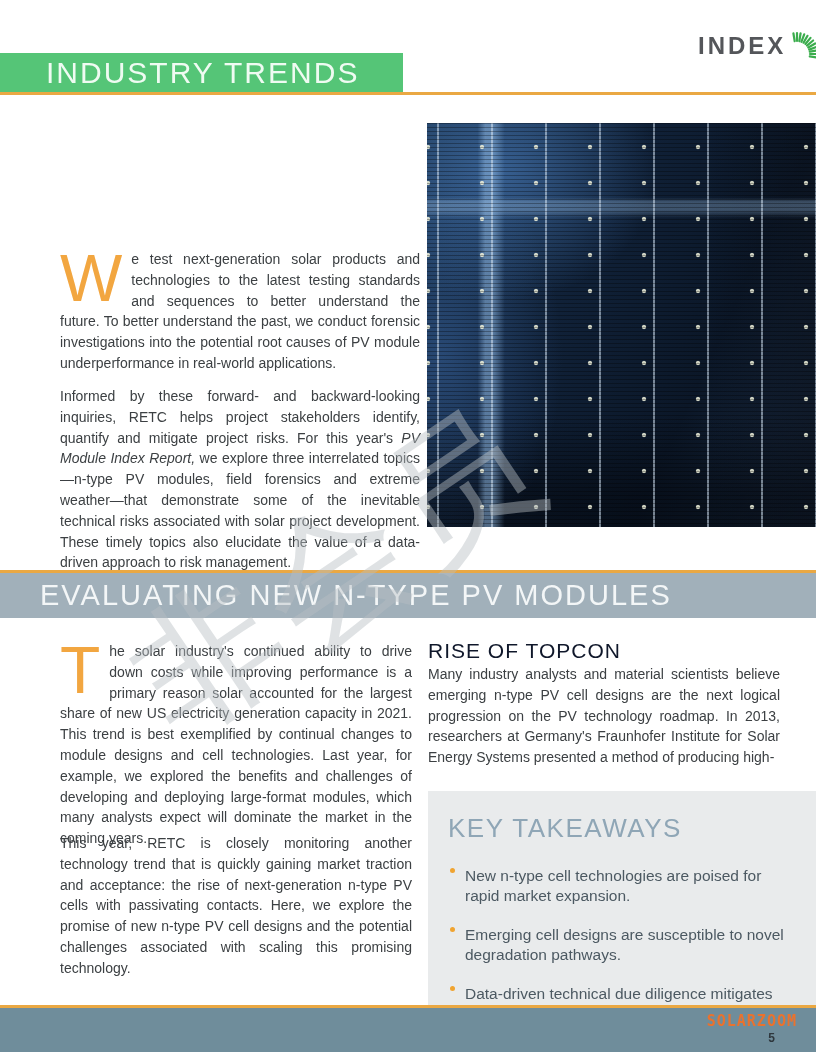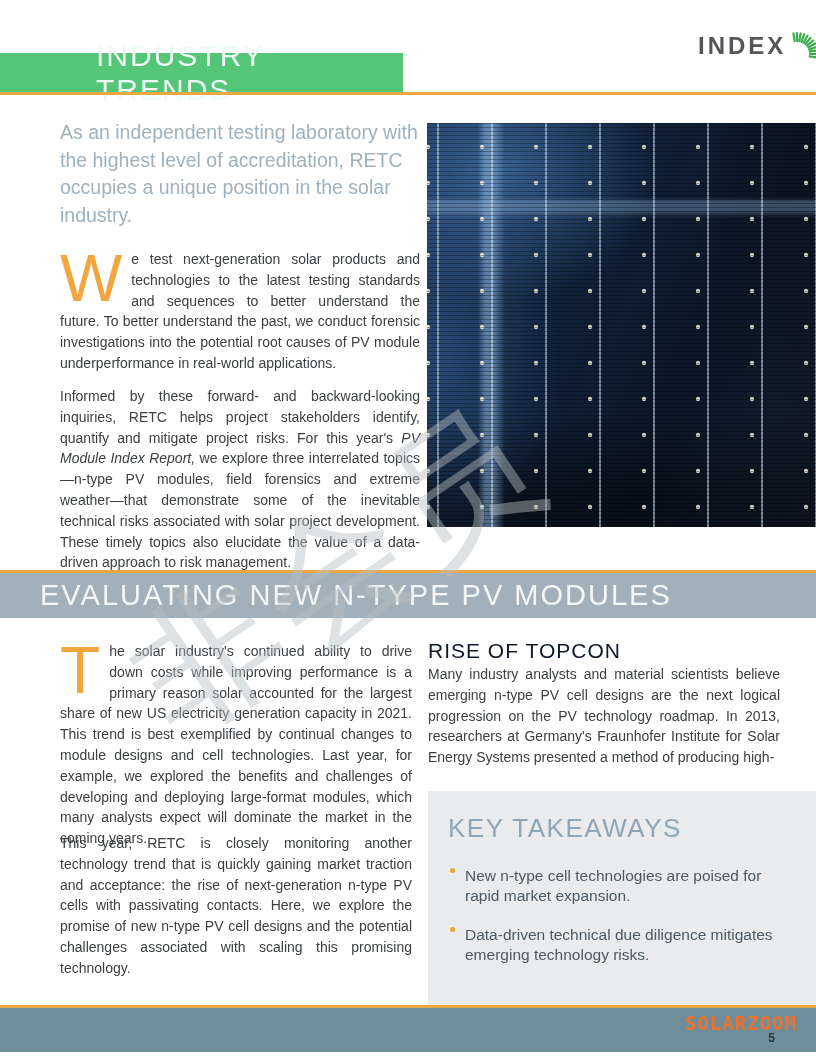--- a/index.html
+++ b/index.html
@@ -10,21 +10,21 @@
   }
 
   
   .logo { position:absolute; top:26px; left:698px; display:flex; align-items:flex-start; }
   .logo-text { font-size:24px; font-weight:600; letter-spacing:3px; color:#54565A; line-height:1; margin-top:8px; }
   .logo-burst { margin-left:2px; margin-top:-8px; }
 
   
   .banner {
     position:absolute; top:53px; left:0; width:403px; height:39px;
-    background:#55C577; display:flex; align-items:center; padding-left:96px;
+    background:#55C577; display:flex; align-items:center; padding-left:46px;
   }
   .banner-title { font-size:30px; font-weight:300; letter-spacing:2px; color:#EFFBF2; }
   .gold-rule-1 { position:absolute; top:92px; left:0; width:816px; height:3px; background:#EAA843; }
 
   
   .intro {
     position:absolute; top:119px; left:60px; width:358px;
     font-size:19.5px; line-height:27.5px; color:#9DB1BF; font-weight:400;
   }
 
@@ -107,21 +107,21 @@
   .key-text { font-size:15.5px; line-height:20px; color:#4C5962;margin-top:6px; }
 
   
   .gold-rule-3 { position:absolute; top:1005px; left:0; width:816px; height:3px; background:#EAA843; }
   .footer-bar { position:absolute; top:1008px; left:0; width:816px; height:44px; background:#6F8D9B; }
   .footer-line { position:absolute; top:1079px; left:62px; font-size:12px; font-weight:700; letter-spacing:0.4px; }
   .footer-label { color:#FFFFFF; }
   .footer-title { color:#3A4045; }
   .footer-wm {
     position:absolute; top:1012px; right:19px;
-    font-family:"DejaVu Sans Mono", monospace; font-size:19px; font-weight:700;
+    font-family:"DejaVu Sans Mono", monospace; font-size:15px; font-weight:700;
     letter-spacing:1px; color:#E9722E;
   }
   .page-num {
     position:absolute; top:1031px; right:41px;
     font-size:12px; font-weight:700; color:#2E373D;
   }
 
   
   .watermark {
     position:absolute; top:455px; left:105px; width:520px; z-index:50;
@@ -153,21 +153,20 @@
         <line x1="20.8" y1="38.3" x2="28.7" y2="39.7"></line>
       </g>
     </svg>
   </div>
 
   <div class="banner">
     <span class="banner-title">INDUSTRY TRENDS</span>
   </div>
   <div class="gold-rule-1"></div>
 
-  <p class="intro">As an independent testing laboratory with the highest level of accreditation, RETC occupies a unique position in the solar industry.</p>
 
   <p class="body-par par-1">
     <span class="dropcap">W</span><span>e test next-generation solar products and technologies to the latest testing standards and sequences to better understand the future. To better understand the past, we conduct forensic investigations into the potential root causes of PV module underperformance in real-world applications.</span>
   </p>
   <p class="body-par par-2">
     <span>Informed by these forward- and backward-looking inquiries, RETC helps project stakeholders identify, quantify and mitigate project risks. For this year's </span><span class="italic">PV Module Index Report,</span><span> we explore three interrelated topics—n-type PV modules, field forensics and extreme weather—that demonstrate some of the inevitable technical risks associated with solar project development. These timely topics also elucidate the value of a data-driven approach to risk management.</span>
   </p>
 
   <div class="photo"></div>
 
@@ -185,20 +184,24 @@
   <p class="body-par topcon-body">Many industry analysts and material scientists believe emerging n-type PV cell designs are the next logical progression on the PV technology roadmap. In 2013, researchers at Germany's Fraunhofer Institute for Solar Energy Systems presented a method of producing high-</p>
 
   <div class="key-box">
     <div class="key-title">KEY TAKEAWAYS</div>
     <div class="key-item">
       <span class="key-dot"></span>
       <span class="key-text">New n-type cell technologies are poised for rapid market expansion.</span>
     </div>
     <div class="key-item">
       <span class="key-dot"></span>
+      <span class="key-text">Emerging cell designs are susceptible to novel degradation pathways.</span>
+    </div>
+    <div class="key-item">
+      <span class="key-dot"></span>
       <span class="key-text">Data-driven technical due diligence mitigates emerging technology risks.</span>
     </div>
   </div>
 
   <div class="gold-rule-3"></div>
   <div class="footer-bar"></div>
   <div class="footer-line">
     <span class="footer-label">Annual Report:</span>
     <span class="footer-title">PV MODULE INDEX 2022</span>
   </div>

